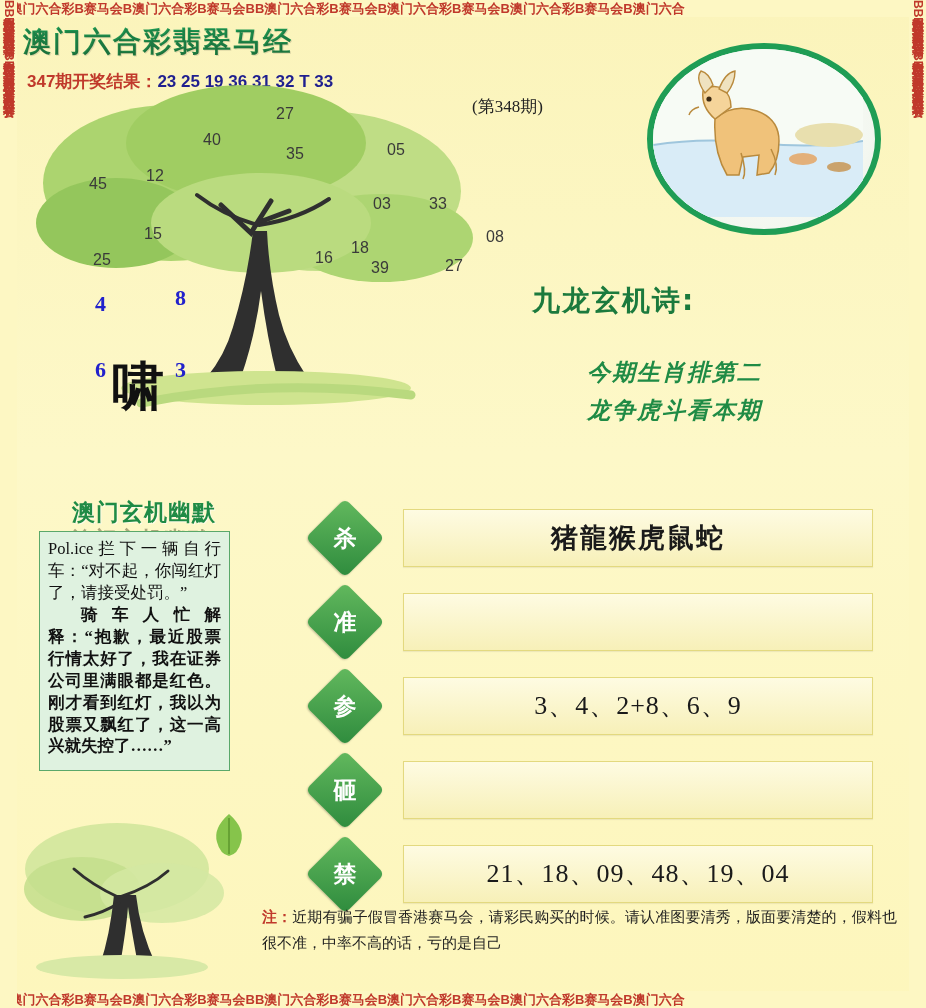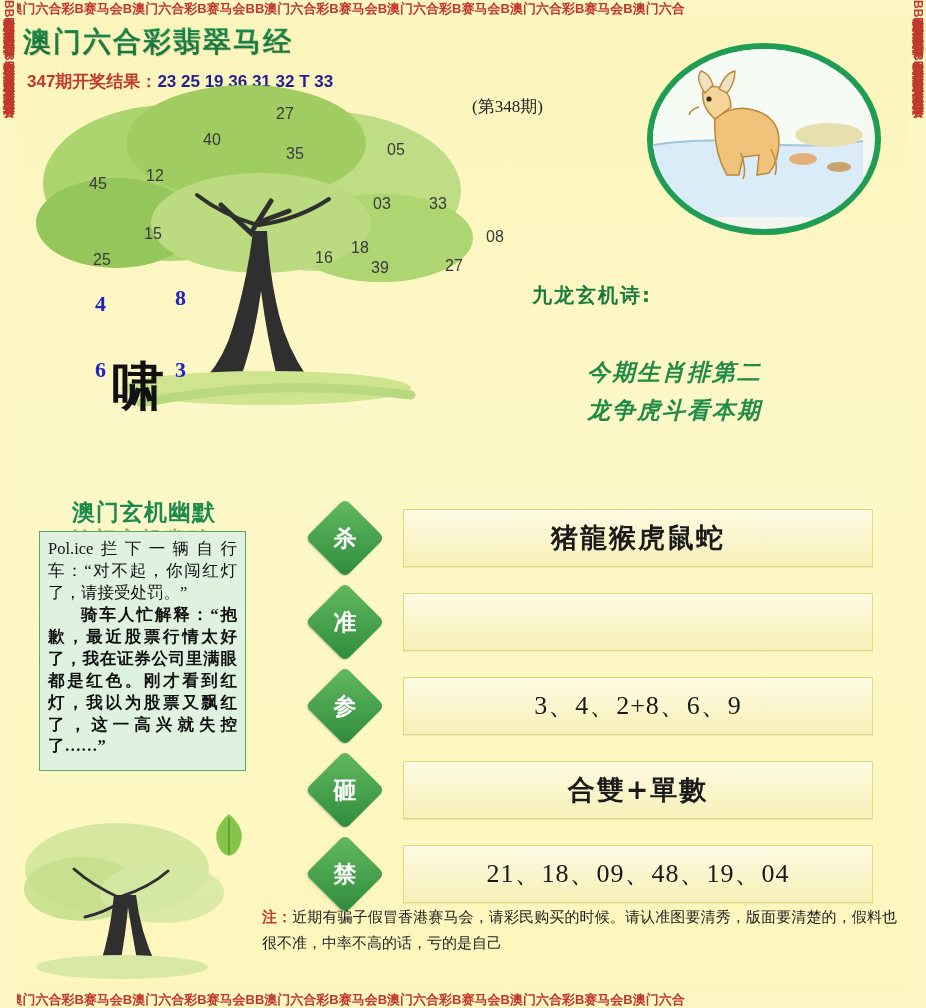--- a/index.html
+++ b/index.html
@@ -127,21 +127,21 @@
     font-size: 52px;
     font-family: "DejaVu Sans", sans-serif;
     color: #111;
     font-weight: bold;
   }
 
   
   .poem-title {
     position: absolute;
     left: 515px; top: 265px;
-    font-size: 20px;
+    font-size: 28px;
     font-weight: bold;
     color: #1b7a3d;
     font-family: "DejaVu Sans", sans-serif;
     letter-spacing: 2px;
   }
   .poem-line {
     position: absolute;
     left: 570px;
     font-size: 23px;
     color: #1f8b45;
@@ -170,21 +170,21 @@
     font-size: 22px;
     font-weight: bold;
     color: #6b6b43;
     opacity: 0.55;
     font-family: "DejaVu Sans", sans-serif;
     letter-spacing: 1px;
   }
   .joke-box {
     position: absolute;
     left: 22px; top: 514px;
-    width: 207px; height: 240px;
+    width: 191px; height: 240px;
     background: #dff2e0;
     border: 1px solid #5aa86a;
     box-sizing: border-box;
     padding: 6px 8px;
     font-family: "Liberation Serif", serif;
     font-size: 16.5px;
     line-height: 1.33;
     color: #111;
     text-align: justify;
   }
@@ -379,21 +379,20 @@
         <div class="row">
           <div class="diamond"></div>
           <div class="diamond-label">参</div>
           <div class="bar"></div>
           <div class="bar-text nums">3、4、2+8、6、9</div>
         </div>
         <div class="row">
           <div class="diamond"></div>
           <div class="diamond-label">砸</div>
           <div class="bar"></div>
-          <div class="bar-text">合雙+單數</div>
         </div>
         <div class="row">
           <div class="diamond"></div>
           <div class="diamond-label">禁</div>
           <div class="bar"></div>
           <div class="bar-text nums">21、18、09、48、19、04</div>
         </div>
       </div>
 
     <div class="note">

